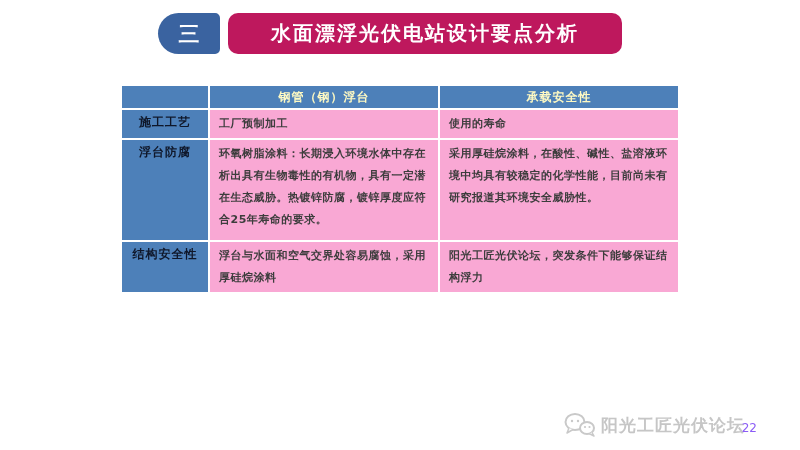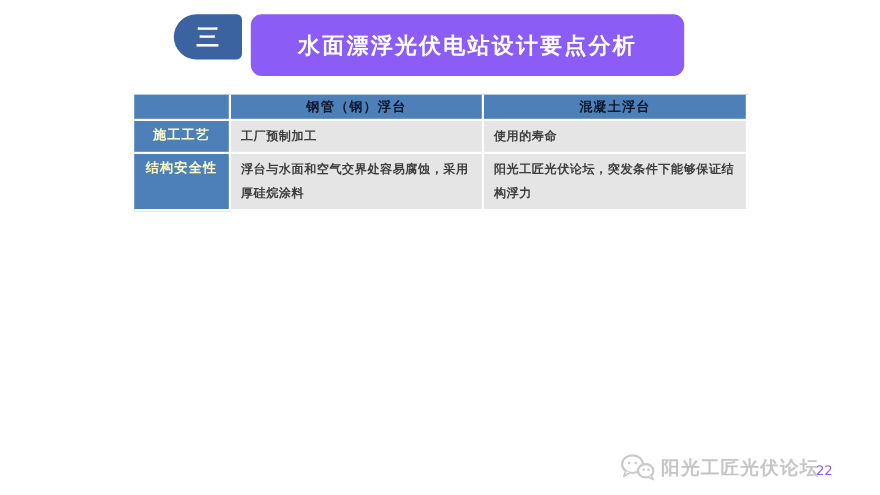--- a/index.html
+++ b/index.html
@@ -22,22 +22,22 @@
     width: 62px; height: 41px;
     background: #3a63a0;
     border-radius: 21px 5px 5px 21px;
     color: #ffffff;
     font-size: 21px; font-weight: bold;
     display: flex; align-items: center; justify-content: center;
     font-family: "DejaVu Serif", "Liberation Serif", serif;
   }
   .title-bar {
     margin-left: 8px;
-    width: 394px; height: 56px;
-    background: #8b5cf6;
+    width: 394px; height: 41px;
+    background: #be185d;
     border-radius: 10px;
     color: #ffffff;
     font-size: 20px; font-weight: bold;
     letter-spacing: 2px;
     display: flex; align-items: center; justify-content: center;
     font-family: "DejaVu Serif", "Liberation Serif", serif;
   }
 
   
   table.cmp {
@@ -53,39 +53,39 @@
   table.cmp col.c-steel { width: 230px; }
   table.cmp col.c-concrete { width: 240px; }
 
   table.cmp th, table.cmp td {
     border-right: 2px solid #ffffff;
     border-bottom: 2px solid #ffffff;
     vertical-align: top;
   }
   table.cmp thead th {
     background: #4d80b9;
-    color: #0f172a;
+    color: #fef9c3;
     font-weight: bold;
     font-size: 12px;
     text-align: center;
     height: 24px;
     vertical-align: middle;
     letter-spacing: 1px;
   }
   table.cmp tbody th.row-label {
     background: #4d80b9;
-    color: #fef9c3;
+    color: #0f172a;
     font-weight: bold;
     font-size: 12px;
     text-align: center;
     padding-top: 4px;
     letter-spacing: 1px;
   }
   table.cmp tbody td {
-    background: #e5e5e5;
+    background: #f9a8d4;
     color: #3d3d3d;
     font-weight: 600;
     padding: 3px 9px 3px 9px;
     line-height: 22px;
     text-align: left;
     letter-spacing: 0.5px;
   }
   tr.r-gongyi   { height: 25px; }
   tr.r-shouming { height: 25px; }
   tr.r-fangfu   { height: 102px; }
@@ -126,28 +126,33 @@
   <table class="cmp">
     <colgroup>
       <col class="c-label">
         <col class="c-steel">
         <col class="c-concrete">
     </colgroup>
     <thead>
       <tr>
         <th></th>
         <th>钢管（钢）浮台</th>
-        <th>混凝土浮台</th>
+        <th>承载安全性</th>
       </tr>
     </thead>
     <tbody>
       <tr class="r-gongyi">
         <th class="row-label">施工工艺</th>
         <td>工厂预制加工</td>
         <td>使用的寿命</td>
+      </tr>
+      <tr class="r-fangfu">
+        <th class="row-label">浮台防腐</th>
+        <td>环氧树脂涂料：长期浸入环境水体中存在析出具有生物毒性的有机物，具有一定潜在生态威胁。热镀锌防腐，镀锌厚度应符合25年寿命的要求。</td>
+        <td>采用厚硅烷涂料，在酸性、碱性、盐溶液环境中均具有较稳定的化学性能，目前尚未有研究报道其环境安全威胁性。</td>
       </tr>
       <tr class="r-jiegou">
         <th class="row-label">结构安全性</th>
         <td>浮台与水面和空气交界处容易腐蚀，采用厚硅烷涂料</td>
         <td>阳光工匠光伏论坛，突发条件下能够保证结构浮力</td>
       </tr>
     </tbody>
   </table>
 
   <div class="footer-brand">

